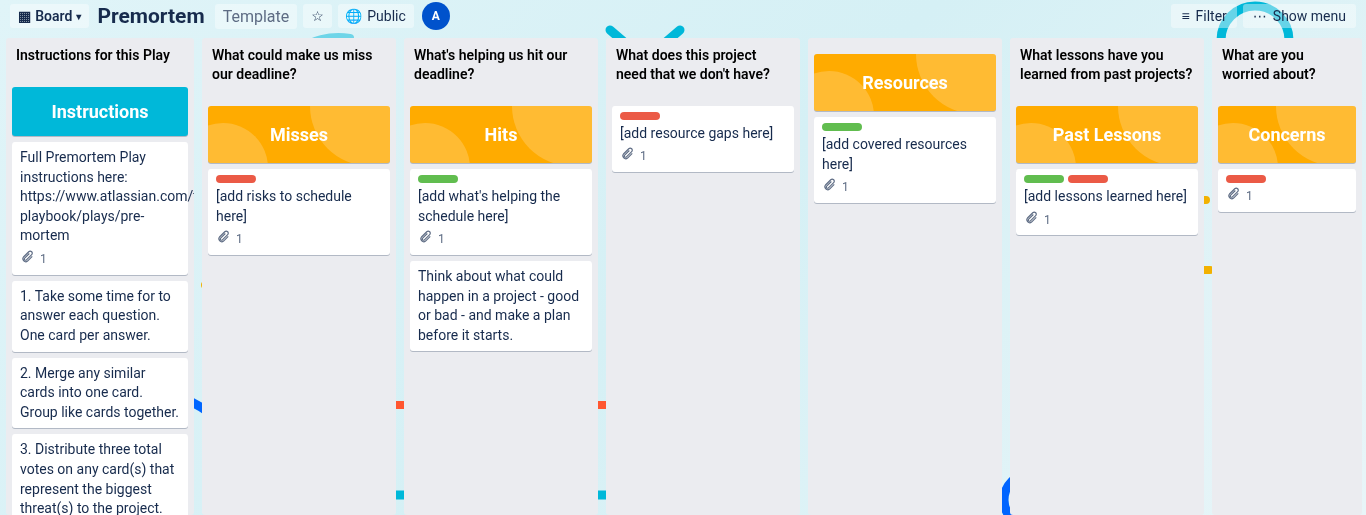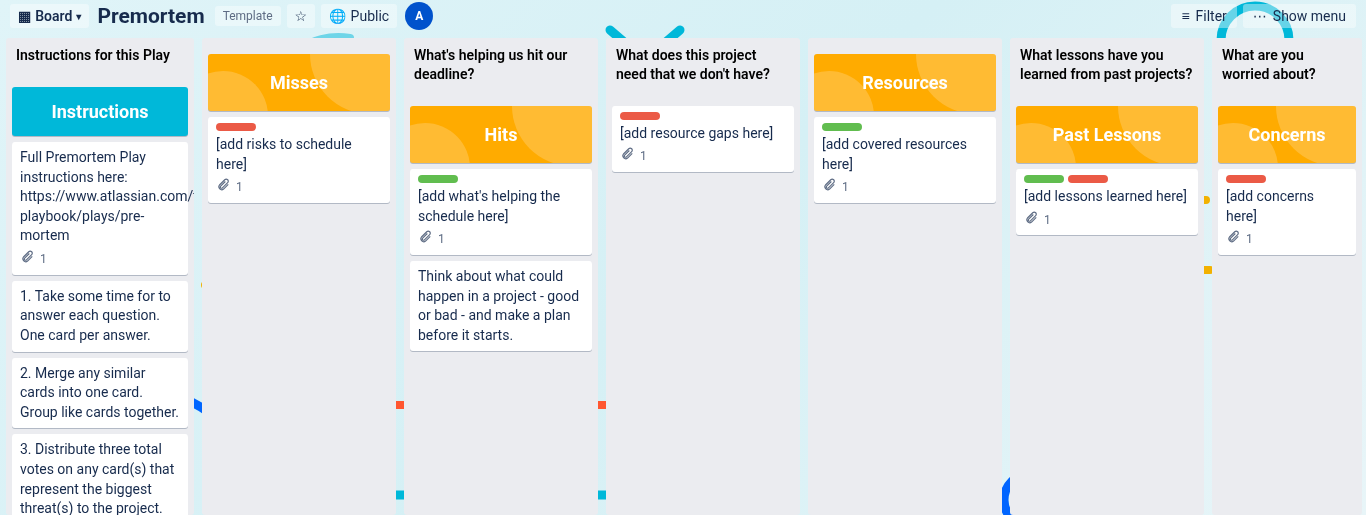--- a/index.html
+++ b/index.html
@@ -32,21 +32,21 @@
   font-size: 14px;
   font-weight: 600;
   color: #172b4d;
 }
 .view-btn .chev { font-size: 10px; }
 .board-title { font-weight: 700; font-size: 21px; color: #172b4d; margin-left: 8px; }
 .template-btn {
   background: rgba(255,255,255,0.4);
   border-radius: 3px;
   padding: 3px 8px;
-  font-size: 12px;
+  font-size: 16px;
   color: #5e6c84;
   margin-left: 10px;
 }
 .star-btn, .public-btn {
   background: rgba(255,255,255,0.4);
   border-radius: 3px;
   padding: 4px 8px;
   margin-left: 6px;
   font-size: 14px;
   display:flex;
@@ -214,20 +214,21 @@
         </div>
       </div>
       <div class="card">1. Take some time for to answer each question. One card per answer.</div>
       <div class="card">2. Merge any similar cards into one card. Group like cards together.</div>
       <div class="card">3. Distribute three total votes on any card(s) that represent the biggest threat(s) to the project. To vote, add a comment to the card with a +1 for one vote, +2 for two votes, or +3 for three votes.</div>
 
     </div>
   </div>
 
   <div class="list list-wide">
+    <div class="list-header">What could make us miss our deadline?</div>
     <div class="list-body">
       <div class="card col-title">Misses</div>
       <div class="card">
         <div class="labels">
             <div class="label lbl-red"></div>
           </div>
         <div>[add risks to schedule here]</div>
         <div class="badges">
           <span class="attach-icon"><svg viewBox="0 0 24 24" fill="none" stroke="#5e6c84" stroke-width="2">
                 <path d="M21 11l-8 8a5 5 0 01-7-7l9-9a3.5 3.5 0 015 5l-9 9a2 2 0 01-3-3l8-8"></path>
@@ -315,21 +316,20 @@
   </div>
 
   <div class="list" style="width:150px;min-width:150px;">
     <div class="list-header">What are you worried about?</div>
     <div class="list-body">
       <div class="card col-title">Concerns</div>
       <div class="card">
         <div class="labels">
             <div class="label lbl-red"></div>
           </div>
-        <div>[add concerns here]</div>
         <div class="badges">
           <span class="attach-icon"><svg viewBox="0 0 24 24" fill="none" stroke="#5e6c84" stroke-width="2">
                 <path d="M21 11l-8 8a5 5 0 01-7-7l9-9a3.5 3.5 0 015 5l-9 9a2 2 0 01-3-3l8-8"></path>
               </svg></span>
           <span>1</span>
         </div>
       </div>
     </div>
   </div>
 

